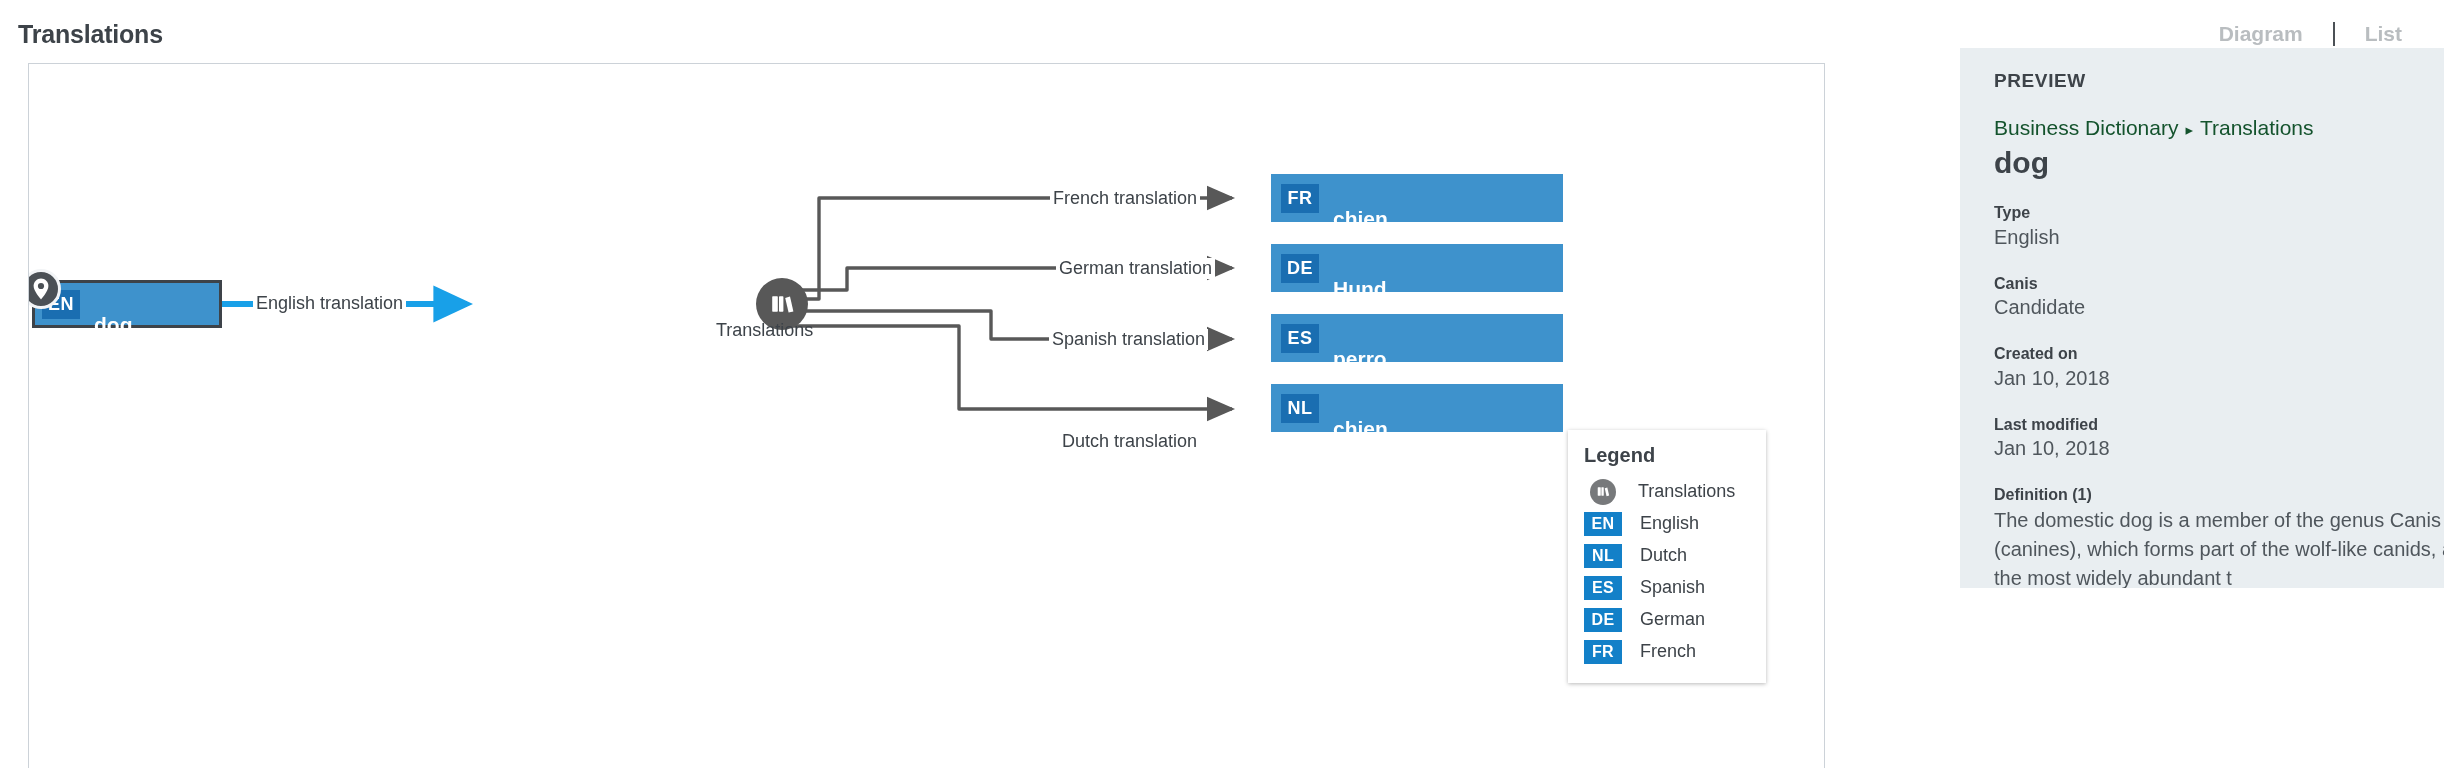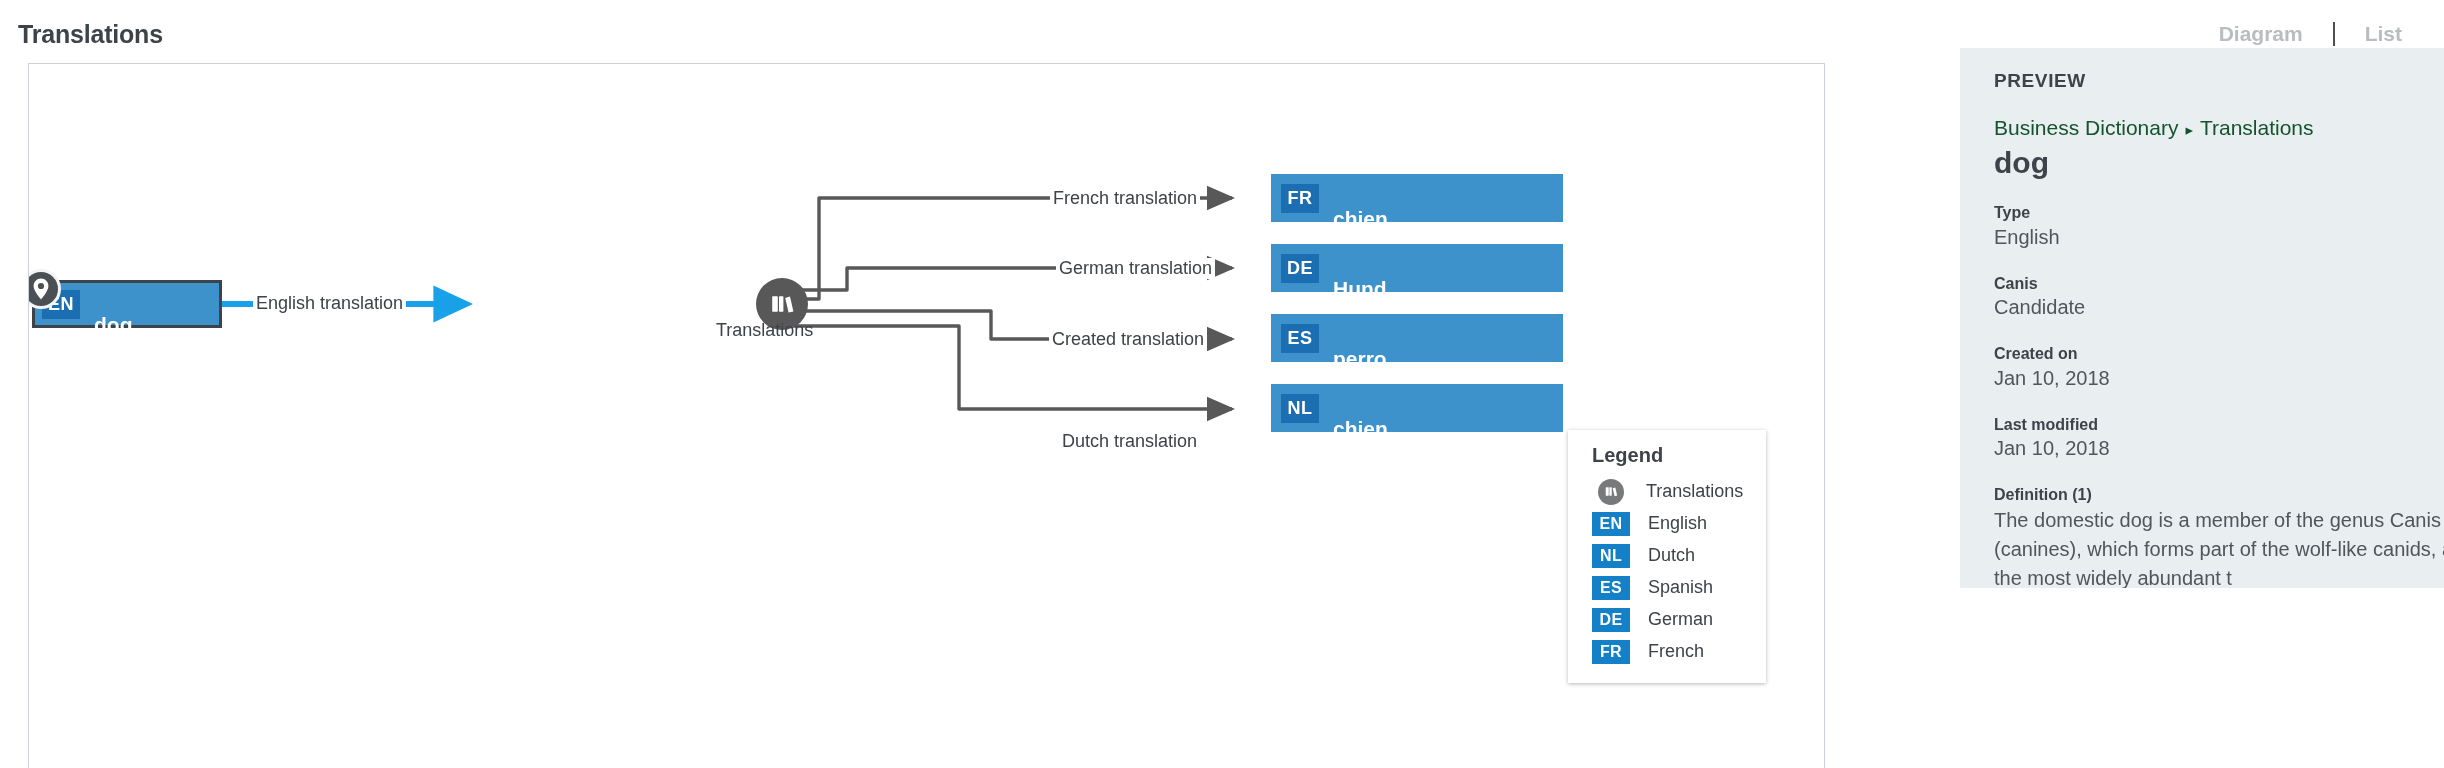--- a/index.html
+++ b/index.html
@@ -92,21 +92,21 @@
   .pin {
     position: absolute; width: 40px; height: 40px; border-radius: 50%;
     background: #4b5055; border: 3px solid #f2f4f6;
     display: flex; align-items: center; justify-content: center;
     z-index: 6;
   }
 
   
   .legend {
     position: absolute; left: 1568px; top: 430px;
-    width: 198px; padding: 14px 16px 14px 24px;
+    width: 198px; padding: 14px 16px 14px 16px;
     background: #ffffff;
     box-shadow: 0 1px 4px rgba(0,0,0,0.28);
     z-index: 8;
   }
   .legend-title {
     font-size: 20px; font-weight: bold; color: #3d4349; margin-bottom: 10px;
   }
   .legend-row {
     display: flex; align-items: center; height: 29px; margin-bottom: 3px;
   }
@@ -233,21 +233,21 @@
       <span class="badge">FR</span>
       <span class="node-label">chien</span>
     </div>
 
     <div class="edge-label" style="left:1027px; top:194px;">German translation</div>
     <div class="node" style="left:1242px; top:180px; width:292px;">
       <span class="badge">DE</span>
       <span class="node-label">Hund</span>
     </div>
 
-    <div class="edge-label" style="left:1020px; top:265px;">Created translation</div>
+    <div class="edge-label" style="left:1020px; top:265px;">Spanish translation</div>
     <div class="node" style="left:1242px; top:250px; width:292px;">
       <span class="badge">ES</span>
       <span class="node-label">perro</span>
     </div>
 
     <div class="edge-label" style="left:1030px; top:335px;margin-top:32px;">Dutch translation</div>
     <div class="node" style="left:1242px; top:320px; width:292px;">
       <span class="badge">NL</span>
       <span class="node-label">chien</span>
     </div>

